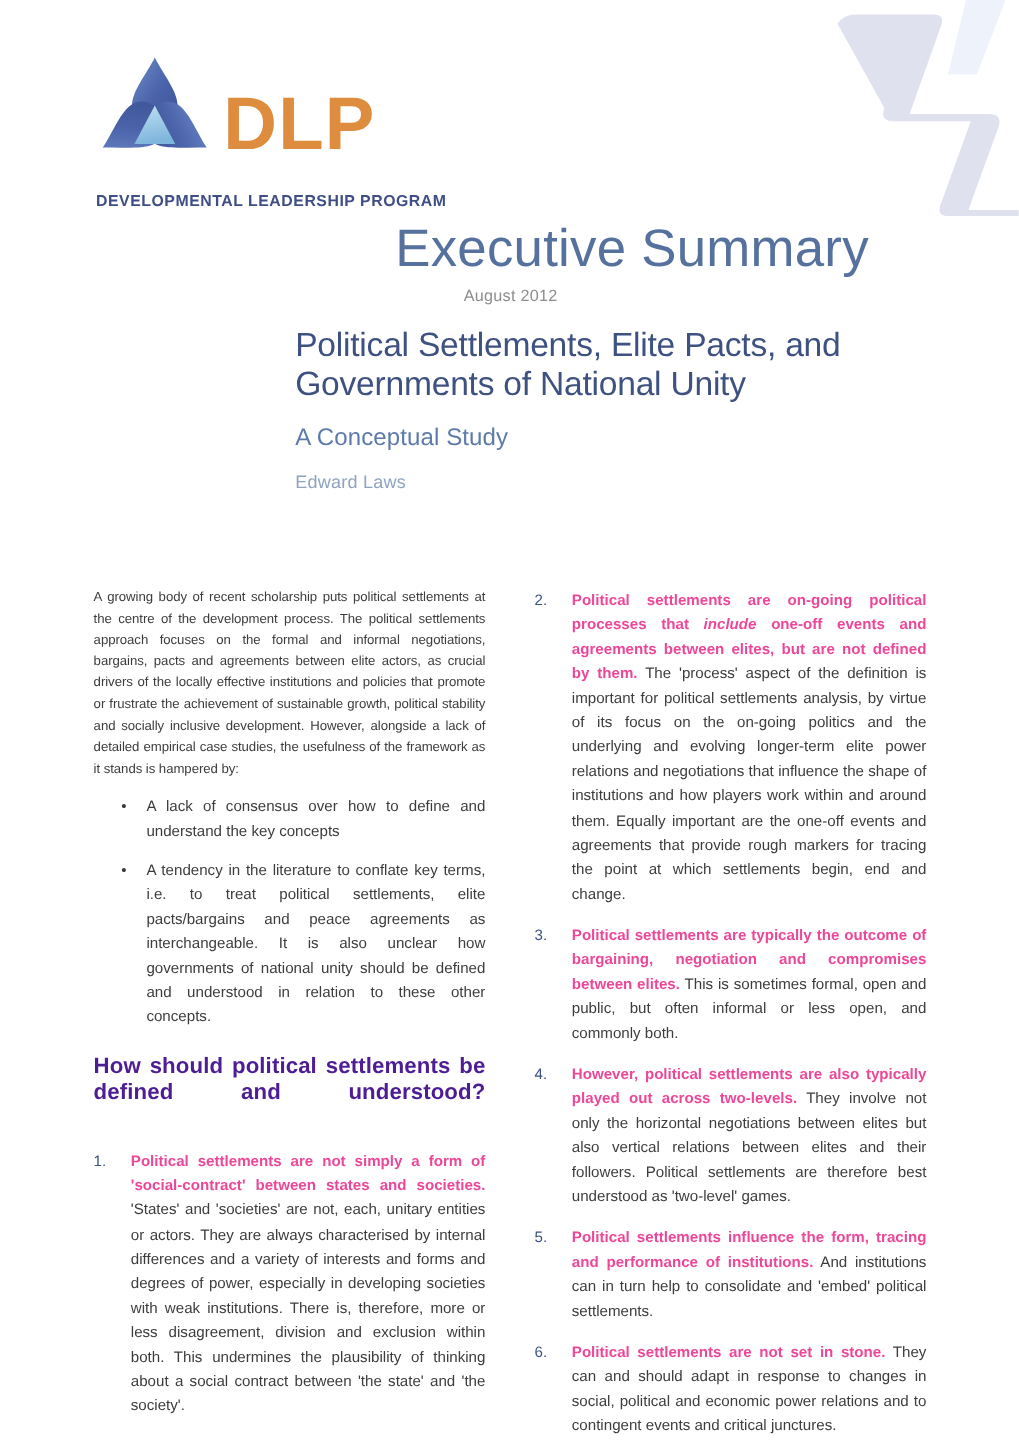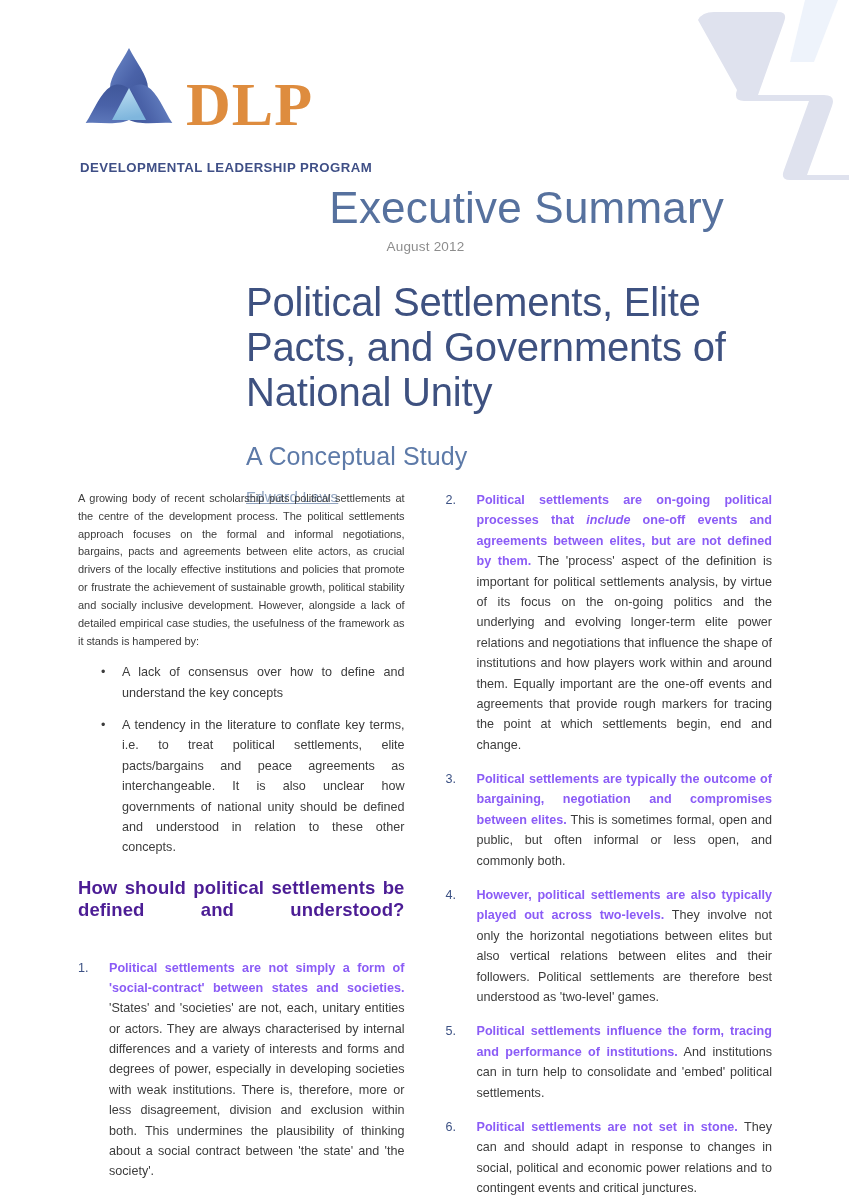--- a/index.html
+++ b/index.html
@@ -38,21 +38,21 @@
     display: flex;
     align-items: flex-end;
     height: 92px;
   }
   .logo-mark {
     width: 102px;
     height: 92px;
     flex: 0 0 102px;
   }
   .logo-word {
-    font-family: Liberation Serif, serif;
+    font-family: Liberation Sans, sans-serif;
     font-weight: bold;
     font-size: 62px;
     letter-spacing: 1px;
     color: #DE8C3E;
     line-height: 0.95;
     margin-left: 6px;
     margin-bottom: 4px;
   }
   .logo-tagline {
     font-family: "Liberation Sans", sans-serif;
@@ -83,39 +83,38 @@
   }
   .exec-date {
     font-size: 13.5px;
     color: #8d8d8d;
     text-align: center;
     padding-right: 201px;
     margin-top: 5px;
     letter-spacing: 0.2px;
   }
   .doc-title {
-    font-size: 40px;
+    font-size: 28px;
     line-height: 1.12;
     color: #3e5180;
     font-weight: normal;
     letter-spacing: -0.2px;
   }
   .doc-subtitle {
-    font-size: 25px;
+    font-size: 20px;
     color: #5d7aa8;
     font-weight: normal;
     margin-top: 10px;
     letter-spacing: 0.1px;
   }
   .doc-author {
     font-size: 15px;
     color: #8fa3c0;
     margin-top: 17px;
     letter-spacing: 0.2px;
-    text-decoration: underline;
   }
 
   
   .columns {
     position: absolute;
     left: 78px;
     top: 490px;
     width: 694px;
     display: flex;
     gap: 41px;
@@ -196,21 +195,21 @@
     position: absolute;
     left: 0;
     top: 0;
     width: 22px;
     font-size: 12.6px;
     line-height: 1.62;
     color: #3c5184;
   }
   .lead {
     font-weight: bold;
-    color: #8b5cf6;
+    color: #ec4899;
   }
   .lead em { font-style: italic; }
 </style>
 </head>
 <body>
 
 <svg class="quote-deco" viewBox="0 0 249 180" xmlns="http://www.w3.org/2000/svg" aria-hidden="true">
   <path d="M96,20 Q100,12 112,12 L176,12 Q186,12 182,22 L156,95 L222,95 Q234,95 230,106 L205,175 L249,175 L249,180 L188,180 Q178,180 182,170 L207,101 L142,101 Q131,101 135,90 Z" fill="#dfe2ee" transform="translate(2,0)"></path>
   <path d="M205,0 L238,0 L214,62 L190,62 Z" fill="#eef3fb"></path>
 </svg>

